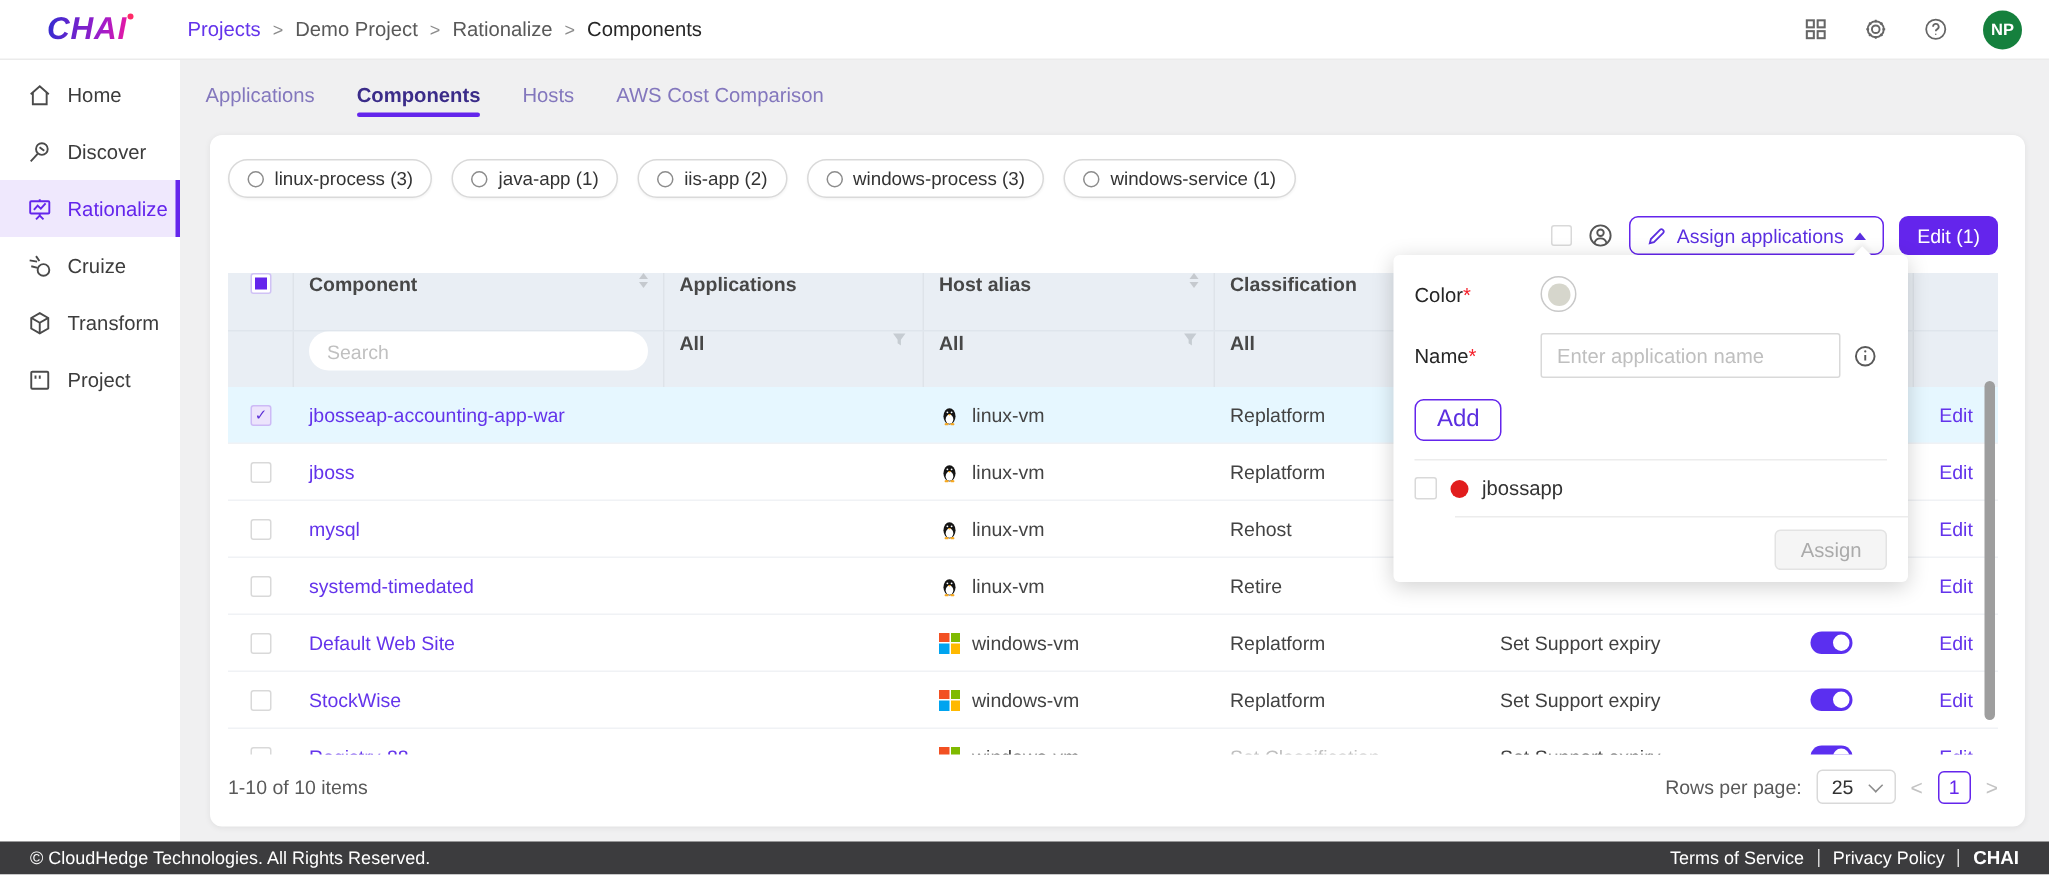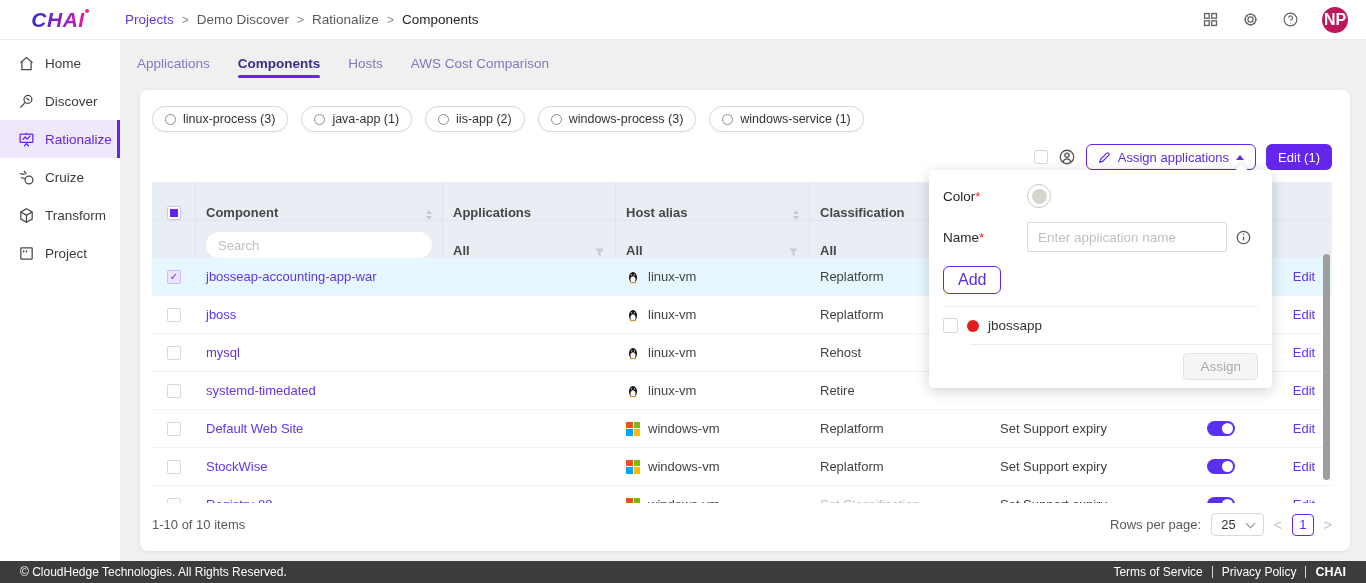--- a/index.html
+++ b/index.html
@@ -17,22 +17,22 @@
   .logo::after { content:''; position:absolute; top:1px; right:0; width:4px; height:4px;
                  border-radius:50%; background:#ff2a68; }
   .breadcrumb { flex:1; display:flex; align-items:center; gap:8px; font-size:13.5px; padding-left:5px; }
   .c-link { color:#6434eb; cursor:pointer; }
   .c-mid  { color:#595959; cursor:pointer; }
   .c-cur  { color:#262626; }
   .c-sep  { color:#8c8c8c; font-size:12px; }
   .top-icons { display:flex; align-items:center; gap:23px; padding-right:18px; color:#666; }
   .tico { display:flex; cursor:pointer; }
   .tico svg { width:17px; height:17px; }
-  .avatar { width:26px; height:26px; border-radius:50%; background:#be185d; color:#fff;
-            font-size:16px; font-weight:bold; display:flex; align-items:center; justify-content:center; cursor:pointer; }
+  .avatar { width:26px; height:26px; border-radius:50%; background:#15803d; color:#fff;
+            font-size:11px; font-weight:bold; display:flex; align-items:center; justify-content:center; cursor:pointer; }
 
   
   .sidebar { position:absolute; top:40px; left:0; width:120px; bottom:22px; background:#fff; z-index:5; padding-top:4px; }
   .side-item { height:38px; display:flex; align-items:center; gap:10px; padding-left:18px;
                font-size:13.5px; color:#3c3c3c; cursor:pointer; position:relative; }
   .side-item svg { width:17px; height:17px; color:#4a4a4a; flex:none; }
   .side-item.active { background:#efe8fd; color:#6425ec; }
   .side-item.active svg { color:#6425ec; }
   .side-item.active::after { content:''; position:absolute; right:0; top:0; bottom:0; width:3px; background:#6425ec; }
 
@@ -62,21 +62,21 @@
   .caret-up { width:0; height:0; border-left:4.5px solid transparent; border-right:4.5px solid transparent;
               border-bottom:5px solid #5b2fe0; }
   .btn-primary { height:26px; padding:0 12px; background:#6425ec; border:none; border-radius:6px;
                  color:#fff; font-size:13px; cursor:pointer; }
 
   
   .tablewrap { position:relative; margin:12px 0 0 12px; width:1180px; height:321px; overflow:hidden; font-size:13px; }
   .trow { display:grid; grid-template-columns:44px 247px 173px 194px 180px 175px 111px 56px; align-items:stretch; }
   .thead-row { background:#e9eef4; }
   .tfilter-row { background:#e9eef4; border-top:1px solid #dfe5ec; }
-  .th, .tf { display:flex; align-items:flex-end; justify-content:space-between; padding:0 10px;
+  .th, .tf { display:flex; align-items:flex-start; justify-content:space-between; padding:0 10px;
              font-weight:bold; color:#474747; border-right:1px solid rgba(0,0,0,.045); }
   .th { height:38px; } .tf { height:37px; }
   .th:last-child, .tf:last-child { border-right:none; }
   .th.center, .tf.center { justify-content:center; padding:0; }
   .sorters { display:flex; flex-direction:column; gap:2px; cursor:pointer; }
   .tri { width:0; height:0; border-left:3.5px solid transparent; border-right:3.5px solid transparent; }
   .tri-up { border-bottom:4px solid #c5c9ce; }
   .tri-down { border-top:4px solid #c5c9ce; }
   .search-input { width:100%; height:26px; border:none; border-radius:13px; padding:0 12px; font-size:13px;
                   outline:none; background:#fff; color:#333; font-family:"Liberation Sans",sans-serif; }
@@ -154,21 +154,21 @@
 </head>
 <body>
 
 <div class="topbar">
   <div class="logo-wrap">
     <span class="logo">CHAI</span>
   </div>
   <div class="breadcrumb" id="breadcrumb">
       <span class="c-link">Projects</span>
       <span class="c-sep">&gt;</span>
-      <span class="c-mid">Demo Discover</span>
+      <span class="c-mid">Demo Project</span>
       <span class="c-sep">&gt;</span>
       <span class="c-mid">Rationalize</span>
       <span class="c-sep">&gt;</span>
       <span class="c-cur">Components</span>
     </div>
   <div class="top-icons" id="top-icons">
       <span class="tico">
         <svg viewBox="0 0 20 20" fill="none" stroke="currentColor" stroke-width="1.6">
           <rect x="3" y="3" width="5.5" height="5.5"></rect>
           <rect x="11.5" y="3" width="5.5" height="5.5"></rect>

